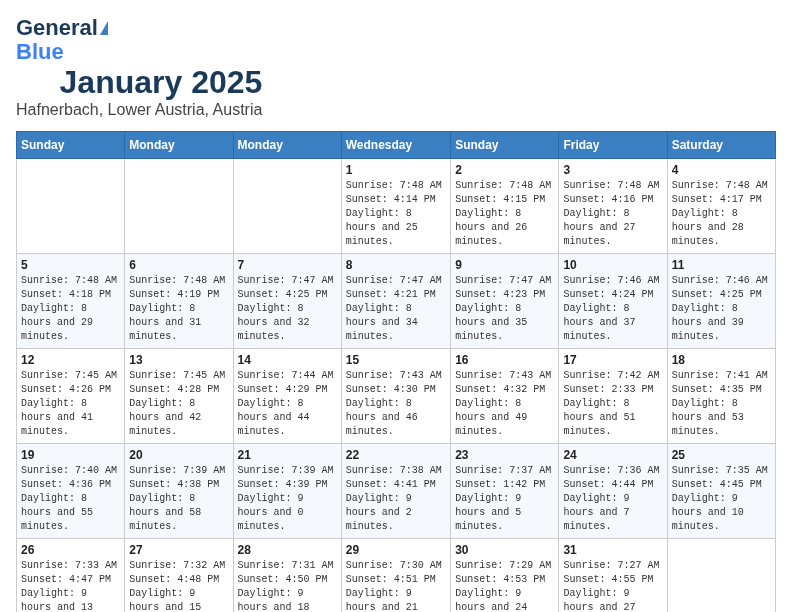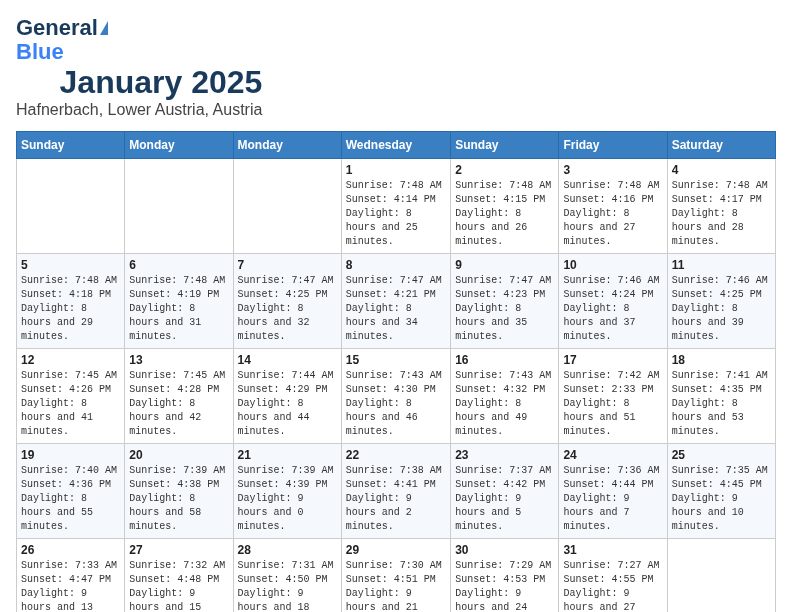--- a/index.html
+++ b/index.html
@@ -281,21 +281,21 @@
         <td>
           <div class="day-number">22</div>
           <div class="day-info">Sunrise: 7:38 AM
 Sunset: 4:41 PM
 Daylight: 9 hours
 and 2 minutes.</div>
         </td>
         <td>
           <div class="day-number">23</div>
           <div class="day-info">Sunrise: 7:37 AM
-Sunset: 4:42 PM
+Sunset: 1:42 PM
 Daylight: 9 hours
 and 5 minutes.</div>
         </td>
         <td>
           <div class="day-number">24</div>
           <div class="day-info">Sunrise: 7:36 AM
 Sunset: 4:44 PM
 Daylight: 9 hours
 and 7 minutes.</div>
         </td>

